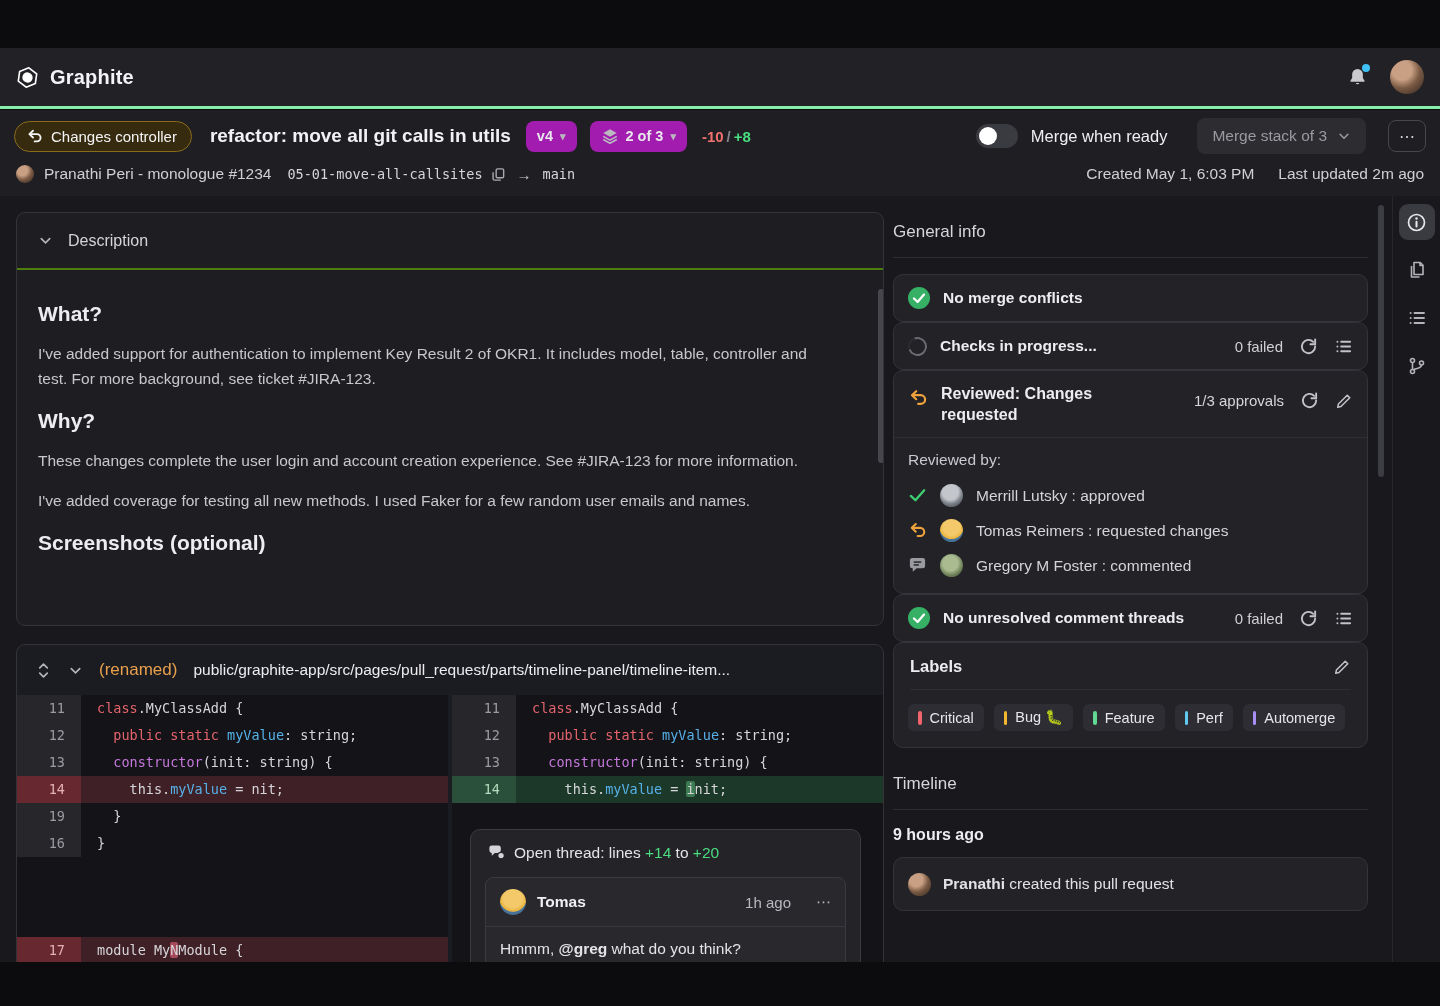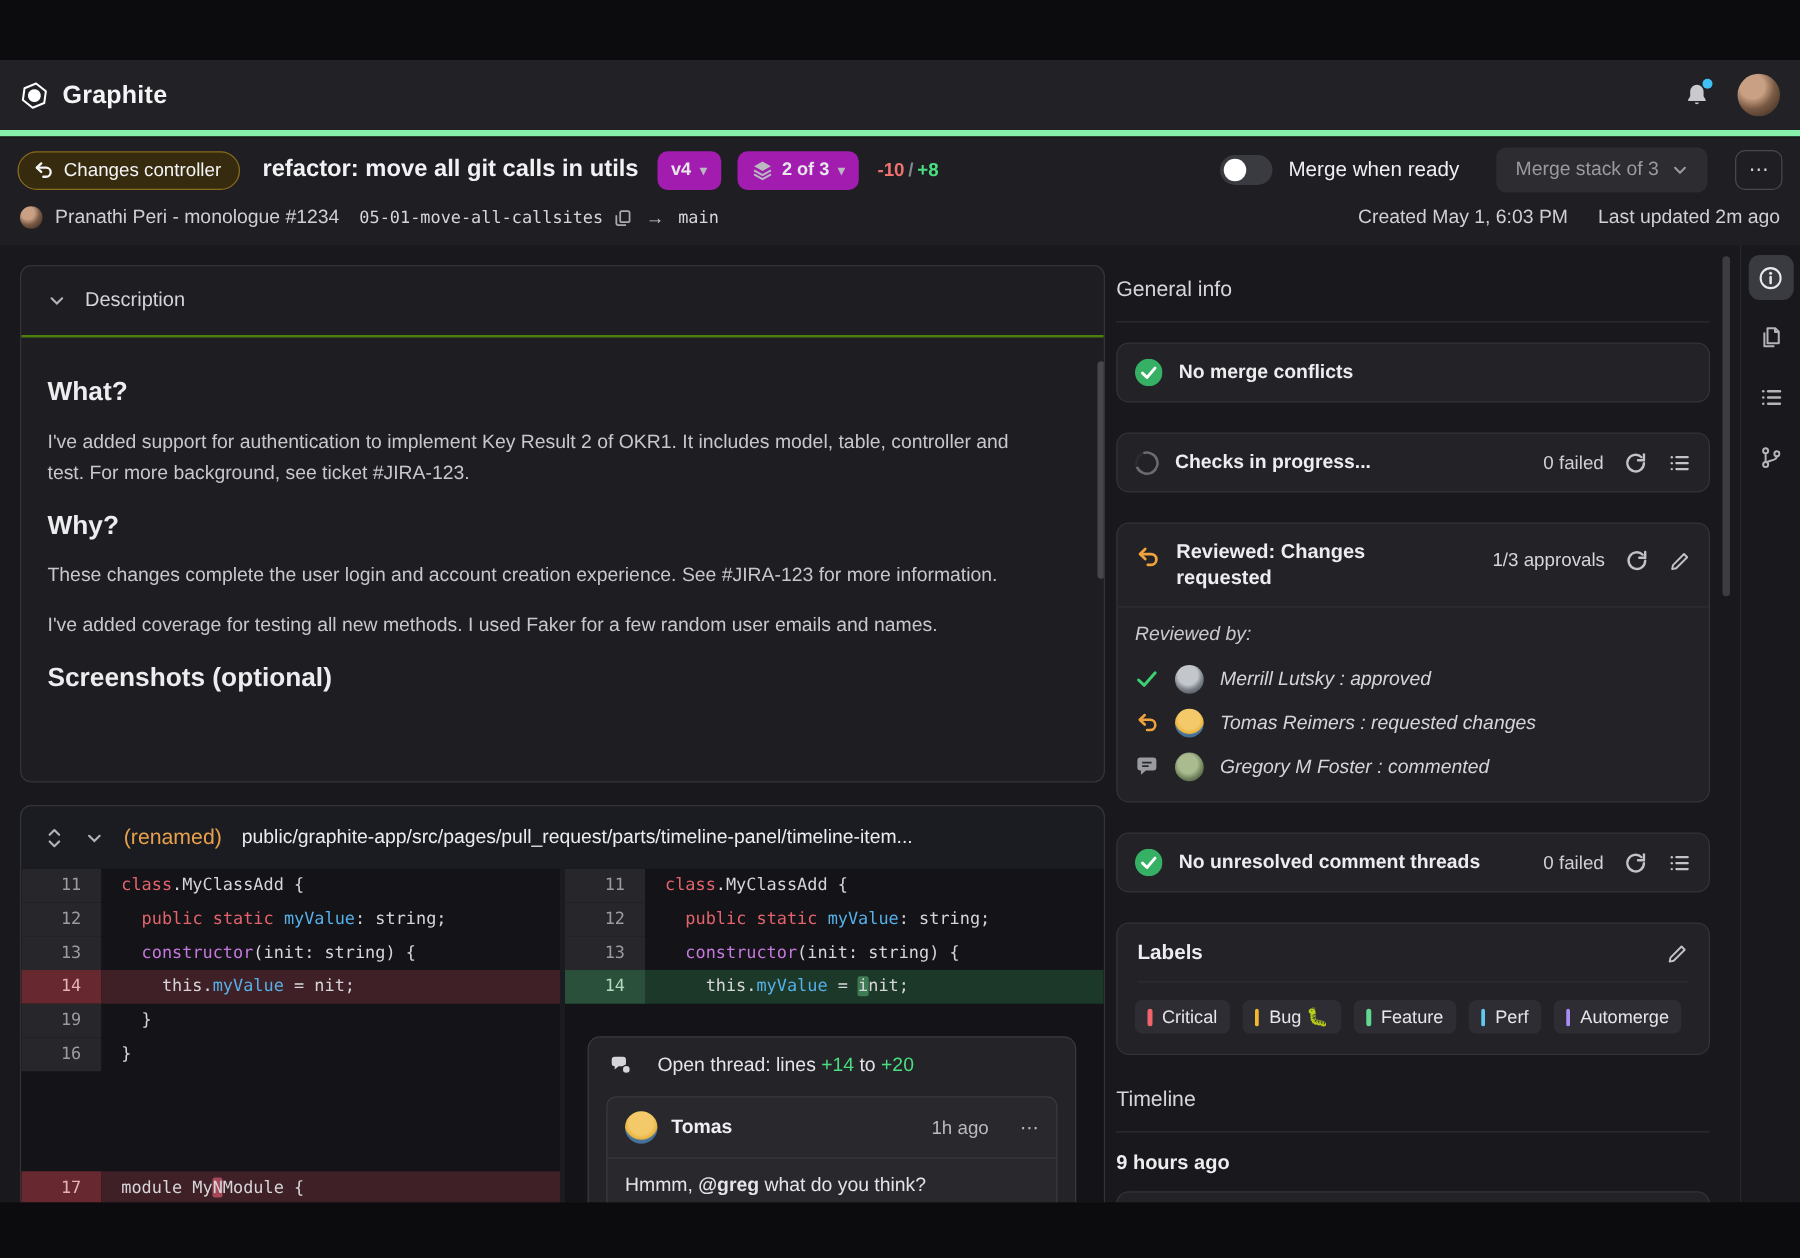--- a/index.html
+++ b/index.html
@@ -7,21 +7,21 @@
   body { background:#0e0e11; font-family:"Liberation Sans", sans-serif; color:#e9e9ec; position:relative; }
   svg { display:block; }
   .mono { font-family:"DejaVu Sans Mono", monospace; }
 
   
   .top-bar { position:absolute; left:0; top:0; width:1440px; height:48px; background:#0c0c0f; }
   .bottom-bar { position:absolute; left:0; top:962px; width:1440px; height:44px; background:#0c0c0f; z-index:30; }
 
   
   .app-header { position:absolute; left:0; top:48px; width:1440px; height:61px; background:#222226;
-    border-bottom:5px solid #86efac; display:flex; align-items:center; padding:0 16px; }
+    border-bottom:3px solid #86efac; display:flex; align-items:center; padding:0 16px; }
   .brand { display:flex; align-items:center; gap:11px; }
   .brand-name { font-size:20px; font-weight:700; color:#f4f4f6; letter-spacing:.2px; }
   .header-right { margin-left:auto; display:flex; align-items:center; gap:22px; }
   .bell-wrap { position:relative; }
   .bell-dot { position:absolute; right:-2px; top:-3px; width:8px; height:8px; border-radius:50%; background:#3fc1f5; }
   .avatar { border-radius:50%; display:inline-block; flex:0 0 auto; }
   .av-pranathi { background:radial-gradient(circle at 35% 30%, #c9a083 0 30%, #7a5a44 55%, #2e241d 100%); }
   .av-tomas { background:radial-gradient(circle at 50% 35%, #f3c96a 0 45%, #e9b33c 62%, #49759c 66%, #3c5f83 100%); }
   .av-merrill { background:radial-gradient(circle at 45% 35%, #c3c7cc 0 40%, #7d838b 60%, #2b2e33 100%); }
   .av-gregory { background:radial-gradient(circle at 45% 40%, #a9bb8f 0 40%, #6c7f58 65%, #39452f 100%); }
@@ -82,49 +82,49 @@
   .cl.del .cc { background:#3f2026; }
   .cl.add .ln { background:#2a4f3a; color:#b5d9bd; }
   .cl.add .cc { background:#1c3829; }
   .tk-kw { color:#e5646c; } .tk-id { color:#56b1e8; } .tk-fn { color:#c678dd; } .tk-pl { color:#d6d6da; }
   .tk-hlg { background:#3e7a52; border-radius:2px; }
   .tk-hlr { background:#a5485a; border-radius:2px; }
 
   
   .thread-card { margin:26px 22px 0 18px; background:#232328; border:1px solid #3a3a40; border-radius:10px;
     font-family:"Liberation Sans", sans-serif; }
-  .thread-head { display:flex; align-items:center; gap:20px; padding:13px 16px; font-size:15.5px; color:#e4e4e8; }
+  .thread-head { display:flex; align-items:center; gap:8px; padding:13px 16px; font-size:15.5px; color:#e4e4e8; }
   .thread-head .g { color:#4ade80; }
   .comment-card { margin:2px 14px 14px; background:#28282d; border:1px solid #3a3a40; border-radius:8px; }
   .comment-head { display:flex; align-items:center; gap:11px; padding:11px 14px; border-bottom:1px solid #38383e; }
   .comment-author { font-size:15.5px; font-weight:700; color:#f0f0f3; }
   .comment-time { margin-left:auto; font-size:15px; color:#b9b9bf; }
   .comment-menu { margin-left:14px; color:#b9b9bf; font-size:15px; cursor:pointer; }
   .comment-body { padding:13px 14px; font-size:15.5px; color:#e4e4e8; }
   .comment-body .b, .b { font-weight:700; }
   .cm-avatar { width:26px; height:26px; }
 
   
   .info-col { position:absolute; left:893px; top:26px; width:475px; }
   .info-title { font-size:17px; color:#d6d6da; }
   .hr { height:1px; background:#2e2e33; margin:15px 0 16px; }
-  .info-card { background:#222227; border:1px solid #333339; border-radius:10px; margin-bottom:24px; }
+  .info-card { background:#222227; border:1px solid #333339; border-radius:10px; margin-bottom:0; }
   .check-row { display:flex; align-items:center; gap:13px; height:46px; padding:0 14px; }
   .check-label { font-size:15.5px; font-weight:700; color:#ededf0; }
   .check-right { margin-left:auto; display:flex; align-items:center; gap:16px; }
   .failed-txt { font-size:15px; color:#cfcfd4; }
   .icon-btn { color:#c2c2c8; cursor:pointer; display:flex; }
   .check-circle { width:22px; height:22px; flex:0 0 22px; }
   .spinner { width:19px; height:19px; flex:0 0 19px; border-radius:50%; border:2.5px solid #6b6b72; border-left-color:#2c2c31; transform:rotate(25deg); }
 
   .review-head { display:flex; align-items:flex-start; gap:13px; padding:12px 14px; border-bottom:1px solid #2e2e33; }
   .review-title { font-size:16px; font-weight:700; color:#ededf0; width:205px; line-height:21px; }
   .review-head-right { margin-left:auto; display:flex; align-items:center; gap:16px; padding-top:8px; }
   .approvals { font-size:15px; color:#d6d6da; }
-  .review-body { padding:13px 14px 16px;font-style:italic; }
+  .review-body { padding:13px 14px 16px; }
   .reviewed-by { font-size:15.5px; color:#c9c9cf; margin-bottom:15px; }
   .rev-row { display:flex; align-items:center; gap:13px; margin-top:12px; font-size:15.5px; color:#d4d4d9; }
   .rev-av { width:23px; height:23px; }
 
   .labels-card { padding:0 0 16px; }
   .labels-head { display:flex; align-items:center; padding:14px 16px 13px; }
   .labels-title { font-size:16.5px; font-weight:700; color:#ededf0; }
   .labels-hr { height:1px; background:#2e2e33; margin:0 16px 14px; }
   .chips { display:flex; gap:10px; padding:0 14px; flex-wrap:wrap; }
   .chip { display:flex; align-items:center; gap:8px; height:27px; padding:0 10px; background:#2d2d33;

